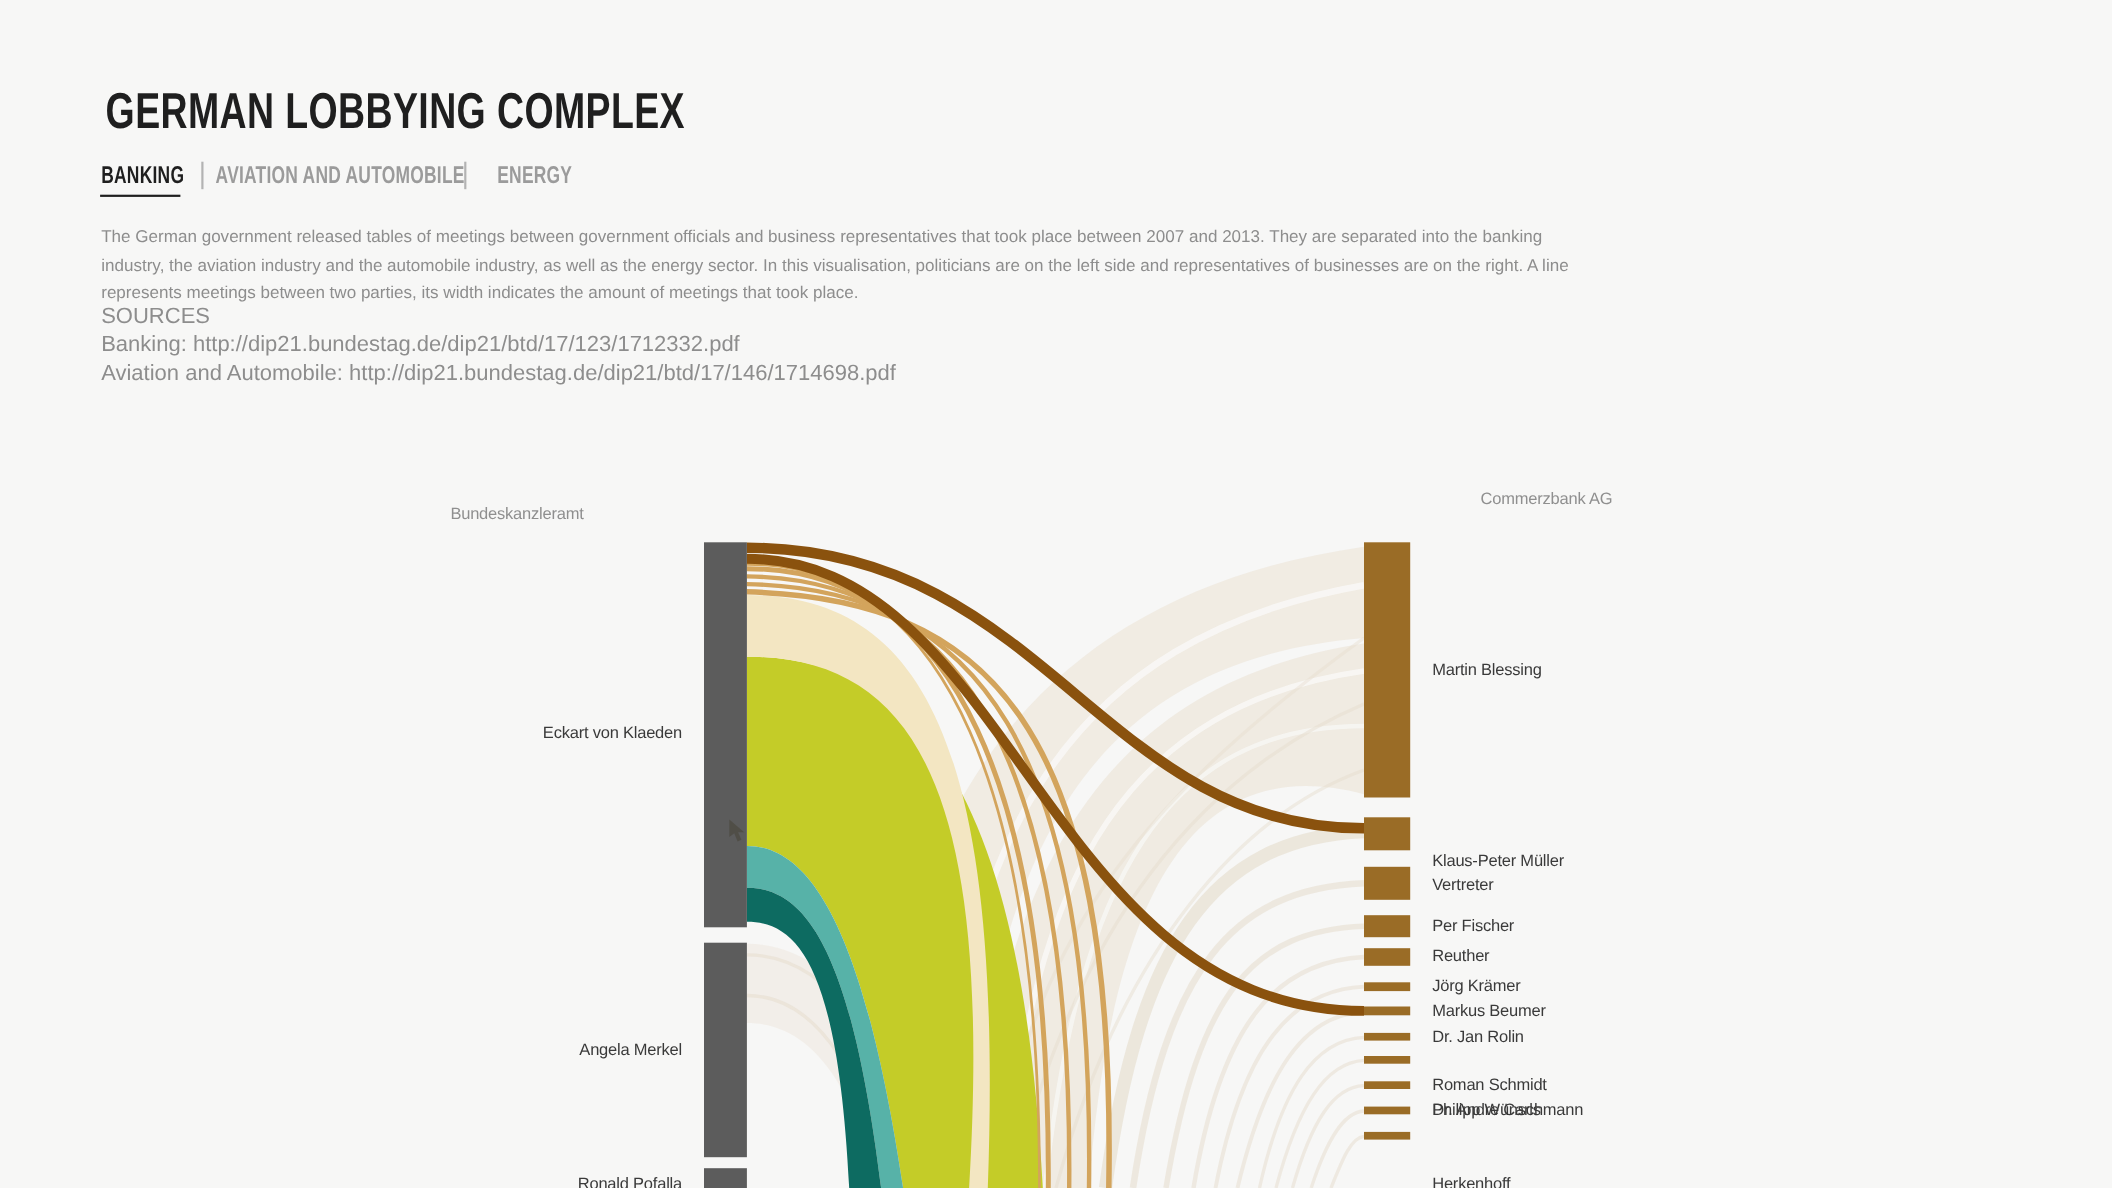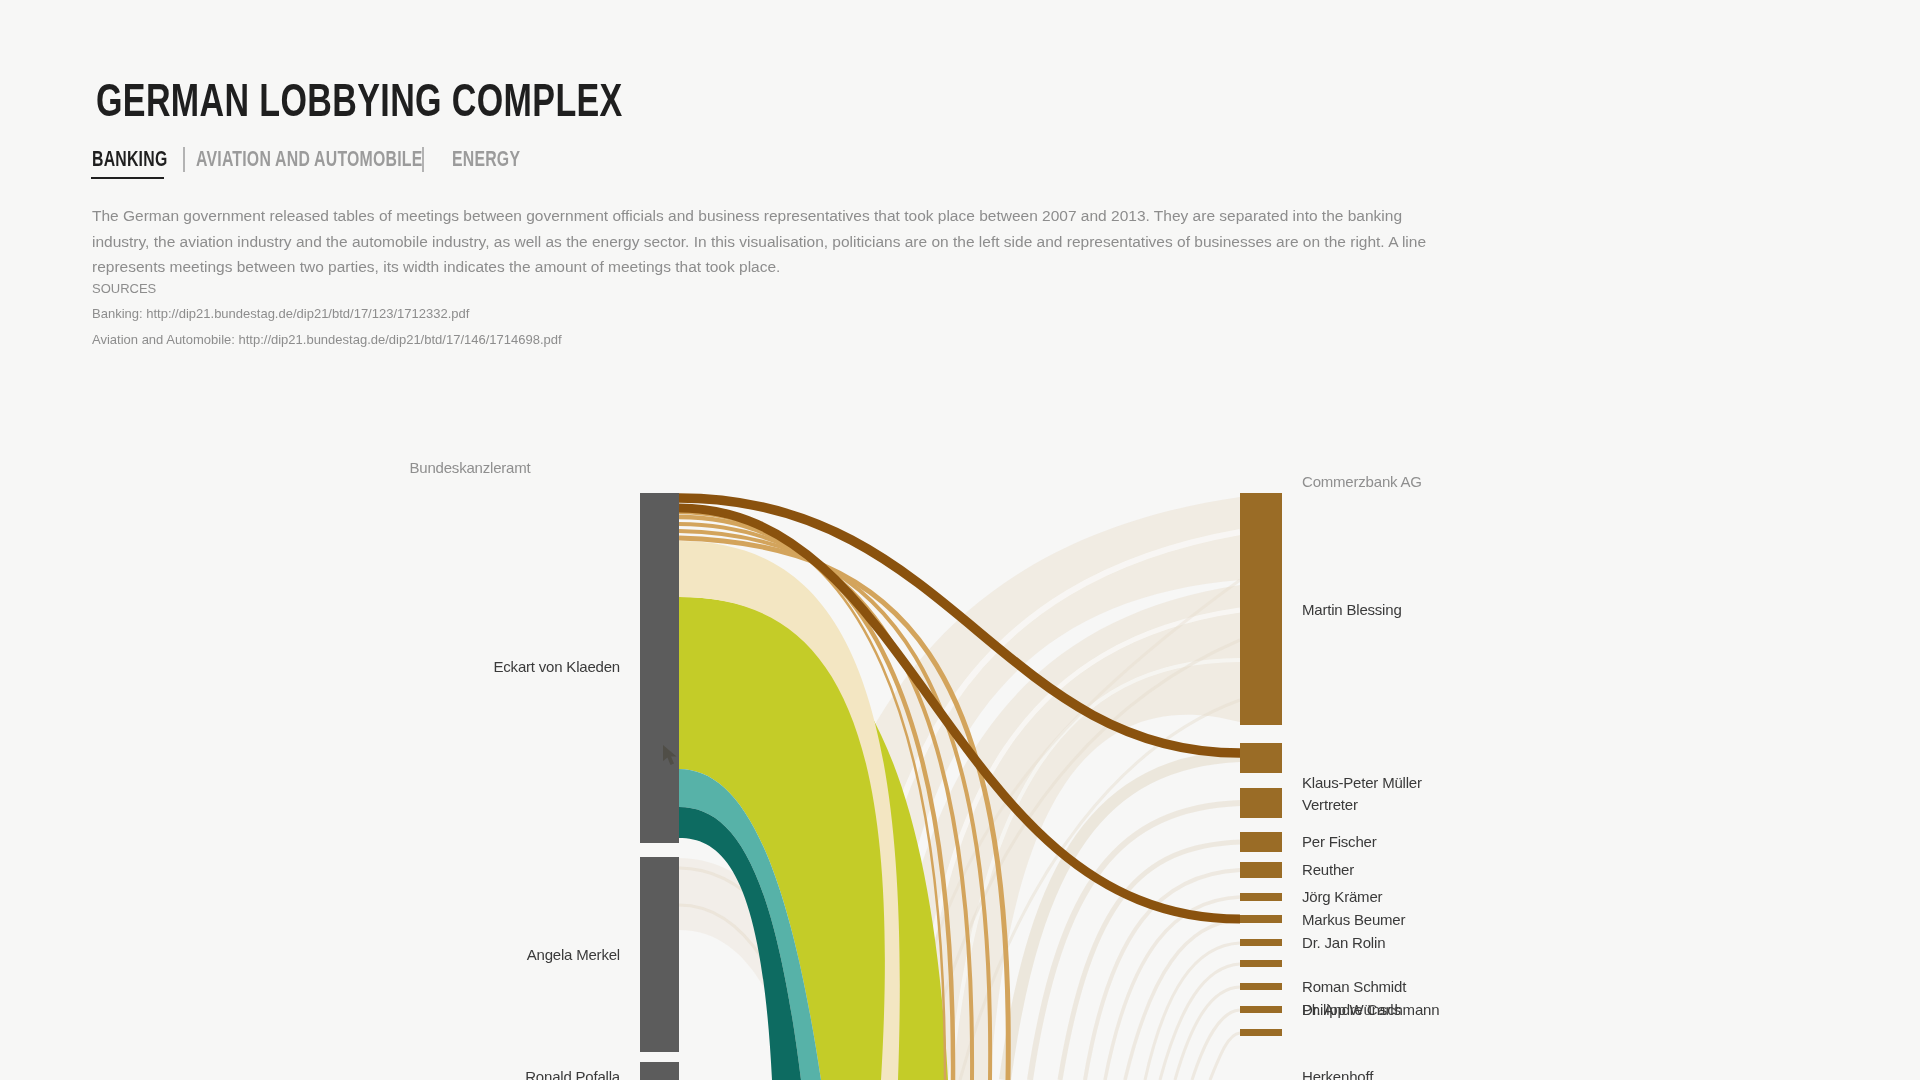--- a/index.html
+++ b/index.html
@@ -8,21 +8,21 @@
   .abs{position:absolute;}
   .title{left:96px;top:42px;font-size:46px;font-weight:700;color:#1f1f1f;letter-spacing:.5px;
          transform:scaleX(.74);transform-origin:0 0;white-space:nowrap;}
   .tab{top:146px;font-size:22px;font-weight:700;letter-spacing:.3px;white-space:nowrap;
        transform:scaleX(.72);transform-origin:0 0;cursor:pointer;}
   .tab.active{color:#1f1f1f;}
   .tab.inactive{color:#9b9b9b;}
   .tab-underline{left:91px;top:177px;width:73px;height:2px;background:#1f1f1f;}
   .tab-sep{top:147px;width:2px;height:25px;background:#b3b3b3;}
   .desc{left:92px;top:203px;width:1345px;font-size:15.5px;line-height:25.5px;color:#8d8d8d;}
-  .sources{left:92px;top:276px;font-size:13px;line-height:25.4px;color:#8d8d8d;}
+  .sources{left:92px;top:276px;font-size:20px;line-height:25.4px;color:#8d8d8d;}
   .nodelabel{font-size:15px;line-height:22px;letter-spacing:-0.2px;white-space:nowrap;}
   .nl-left{left:320px;width:300px;text-align:right;}
   .nl-right{left:1302px;width:320px;text-align:left;}
   .nl-dark{color:#3a3a3a;}
   .nl-gray{color:#8f8f8f;}
   svg{position:absolute;left:0;top:0;}
 </style>
 </head>
 <body>
 
@@ -105,21 +105,21 @@
     <div>SOURCES</div>
     <div>Banking: http://dip21.bundestag.de/dip21/btd/17/123/1712332.pdf</div>
     <div>Aviation and Automobile: http://dip21.bundestag.de/dip21/btd/17/146/1714698.pdf</div>
   </div>
 
   <div class="abs nodelabel nl-left nl-gray" style="top:457px;text-align:center;">Bundeskanzleramt</div>
   <div class="abs nodelabel nl-left nl-dark" style="top:656px;">Eckart von Klaeden</div>
   <div class="abs nodelabel nl-left nl-dark" style="top:944px;">Angela Merkel</div>
   <div class="abs nodelabel nl-left nl-dark" style="top:1066px;">Ronald Pofalla</div>
 
-  <div class="abs nodelabel nl-right nl-gray" style="top:471px;">Commerzbank AG</div>
+  <div class="abs nodelabel nl-right nl-gray" style="top:443px;margin-left:44px;">Commerzbank AG</div>
   <div class="abs nodelabel nl-right nl-dark" style="top:599px;">Martin Blessing</div>
   <div class="abs nodelabel nl-right nl-dark" style="top:746px;margin-top:26px;">Klaus-Peter Müller</div>
   <div class="abs nodelabel nl-right nl-dark" style="top:794px;">Vertreter</div>
   <div class="abs nodelabel nl-right nl-dark" style="top:831px;">Per Fischer</div>
   <div class="abs nodelabel nl-right nl-dark" style="top:859px;">Reuther</div>
   <div class="abs nodelabel nl-right nl-dark" style="top:886px;">Jörg Krämer</div>
   <div class="abs nodelabel nl-right nl-dark" style="top:909px;">Markus Beumer</div>
   <div class="abs nodelabel nl-right nl-dark" style="top:932px;">Dr. Jan Rolin</div>
   <div class="abs nodelabel nl-right nl-dark" style="top:953px;margin-top:46px;">Philipp Wünschmann</div>
   <div class="abs nodelabel nl-right nl-dark" style="top:976px;">Roman Schmidt</div>

